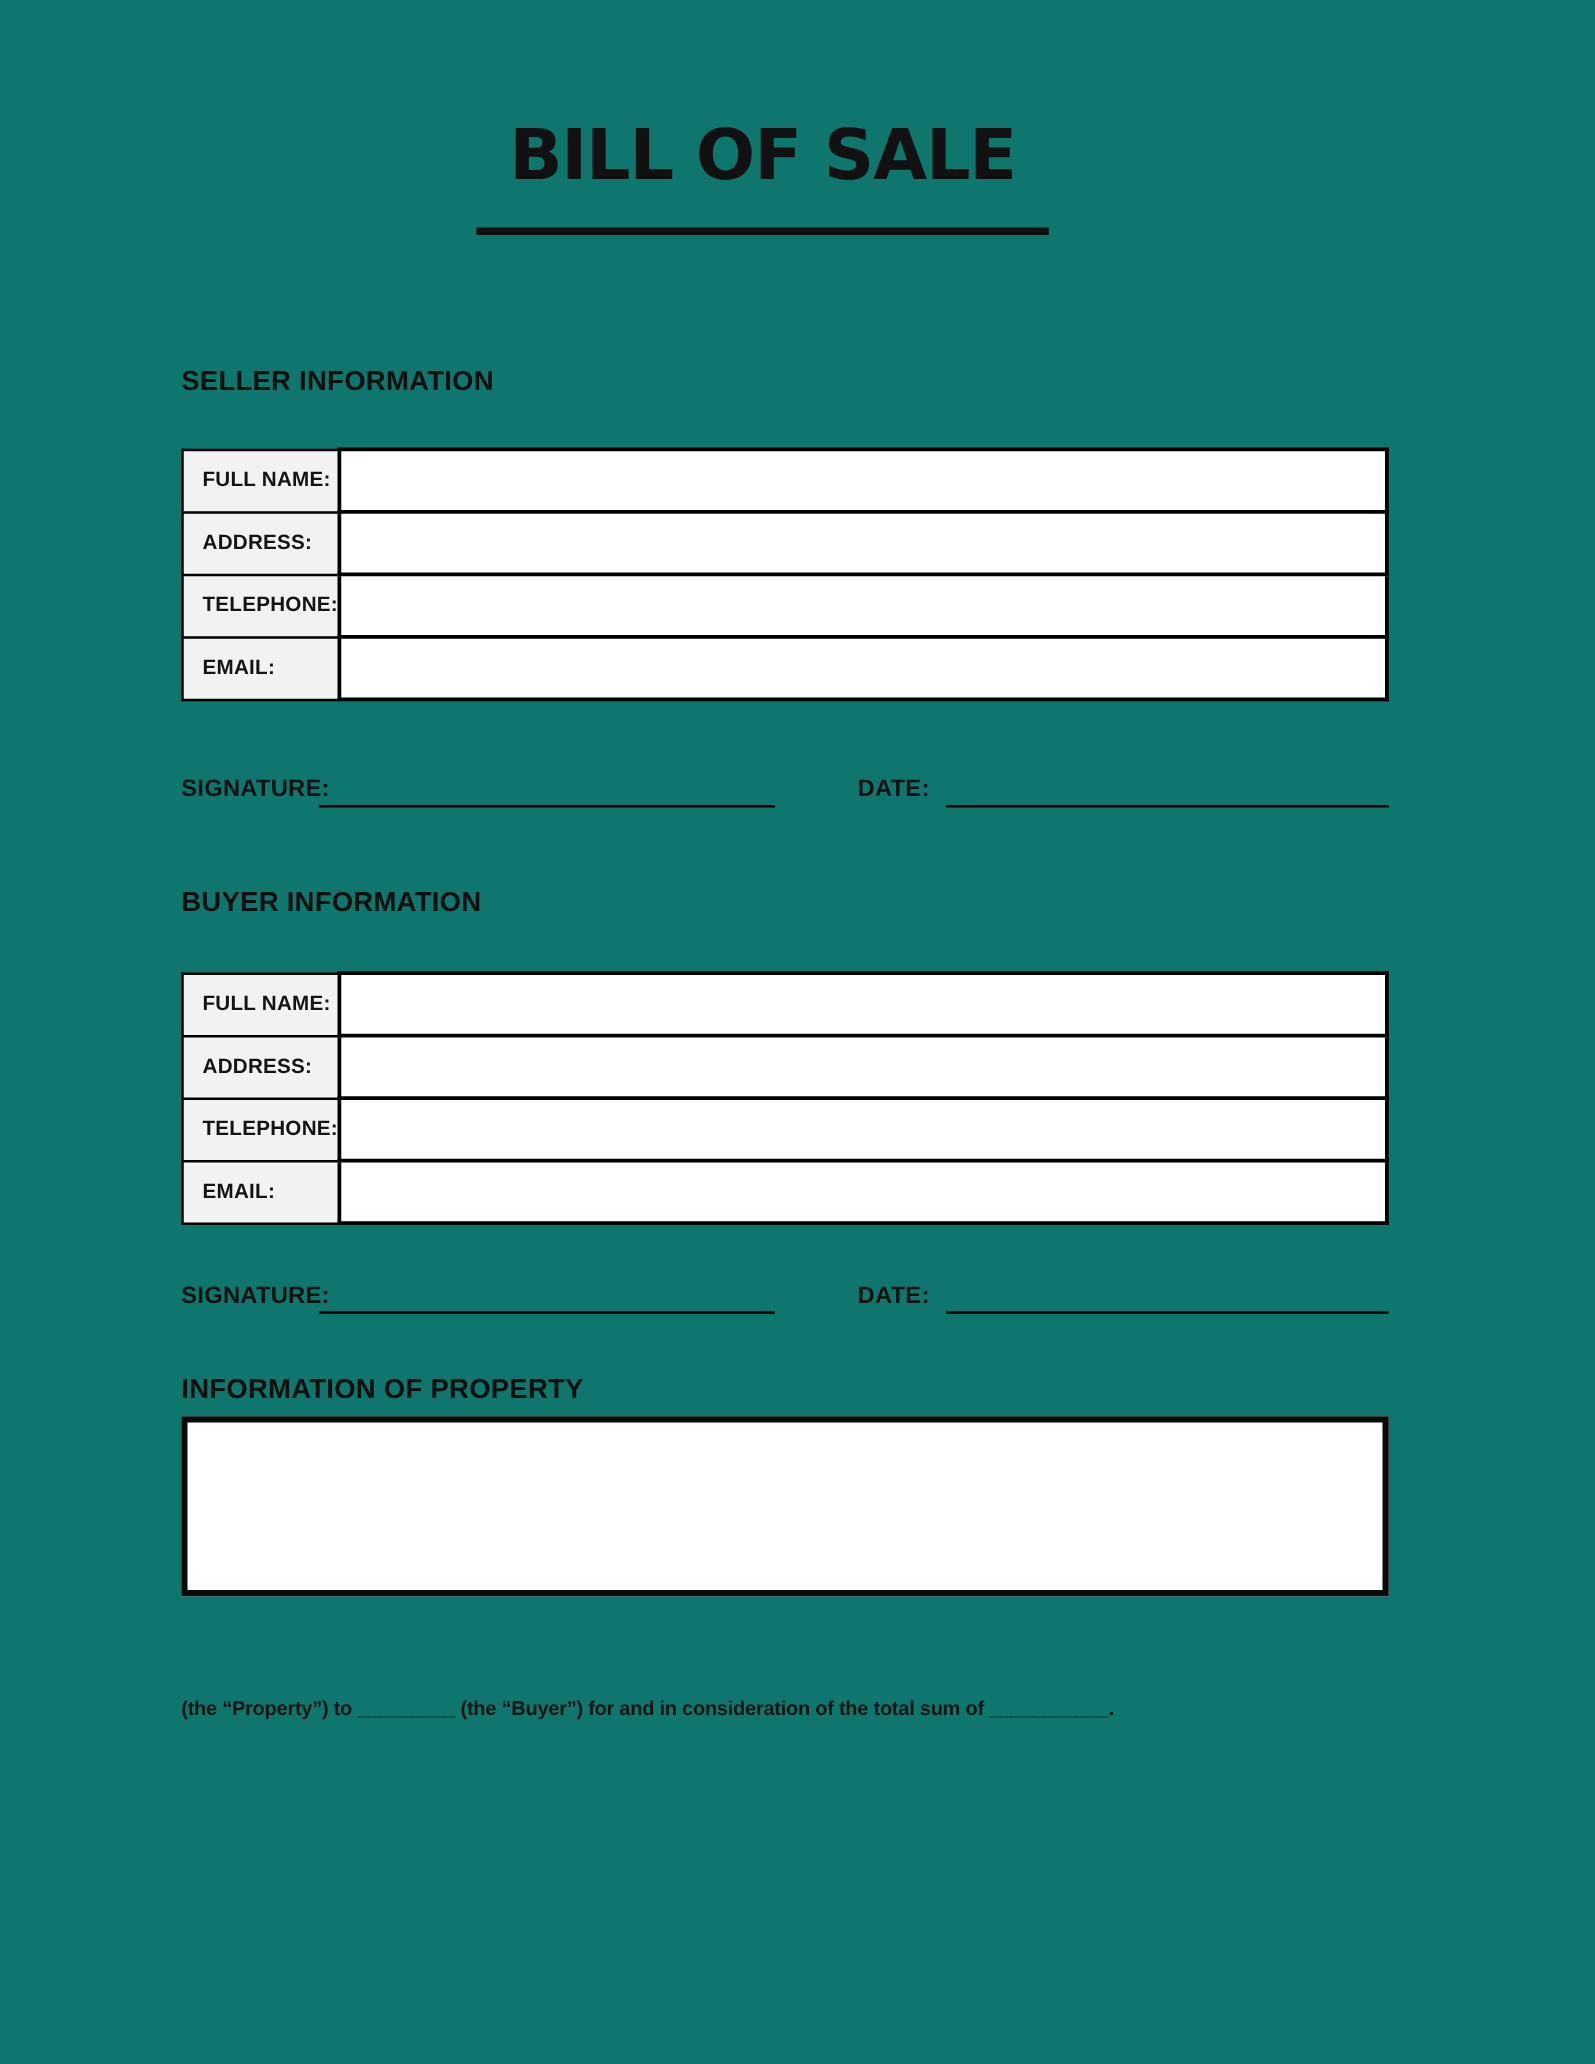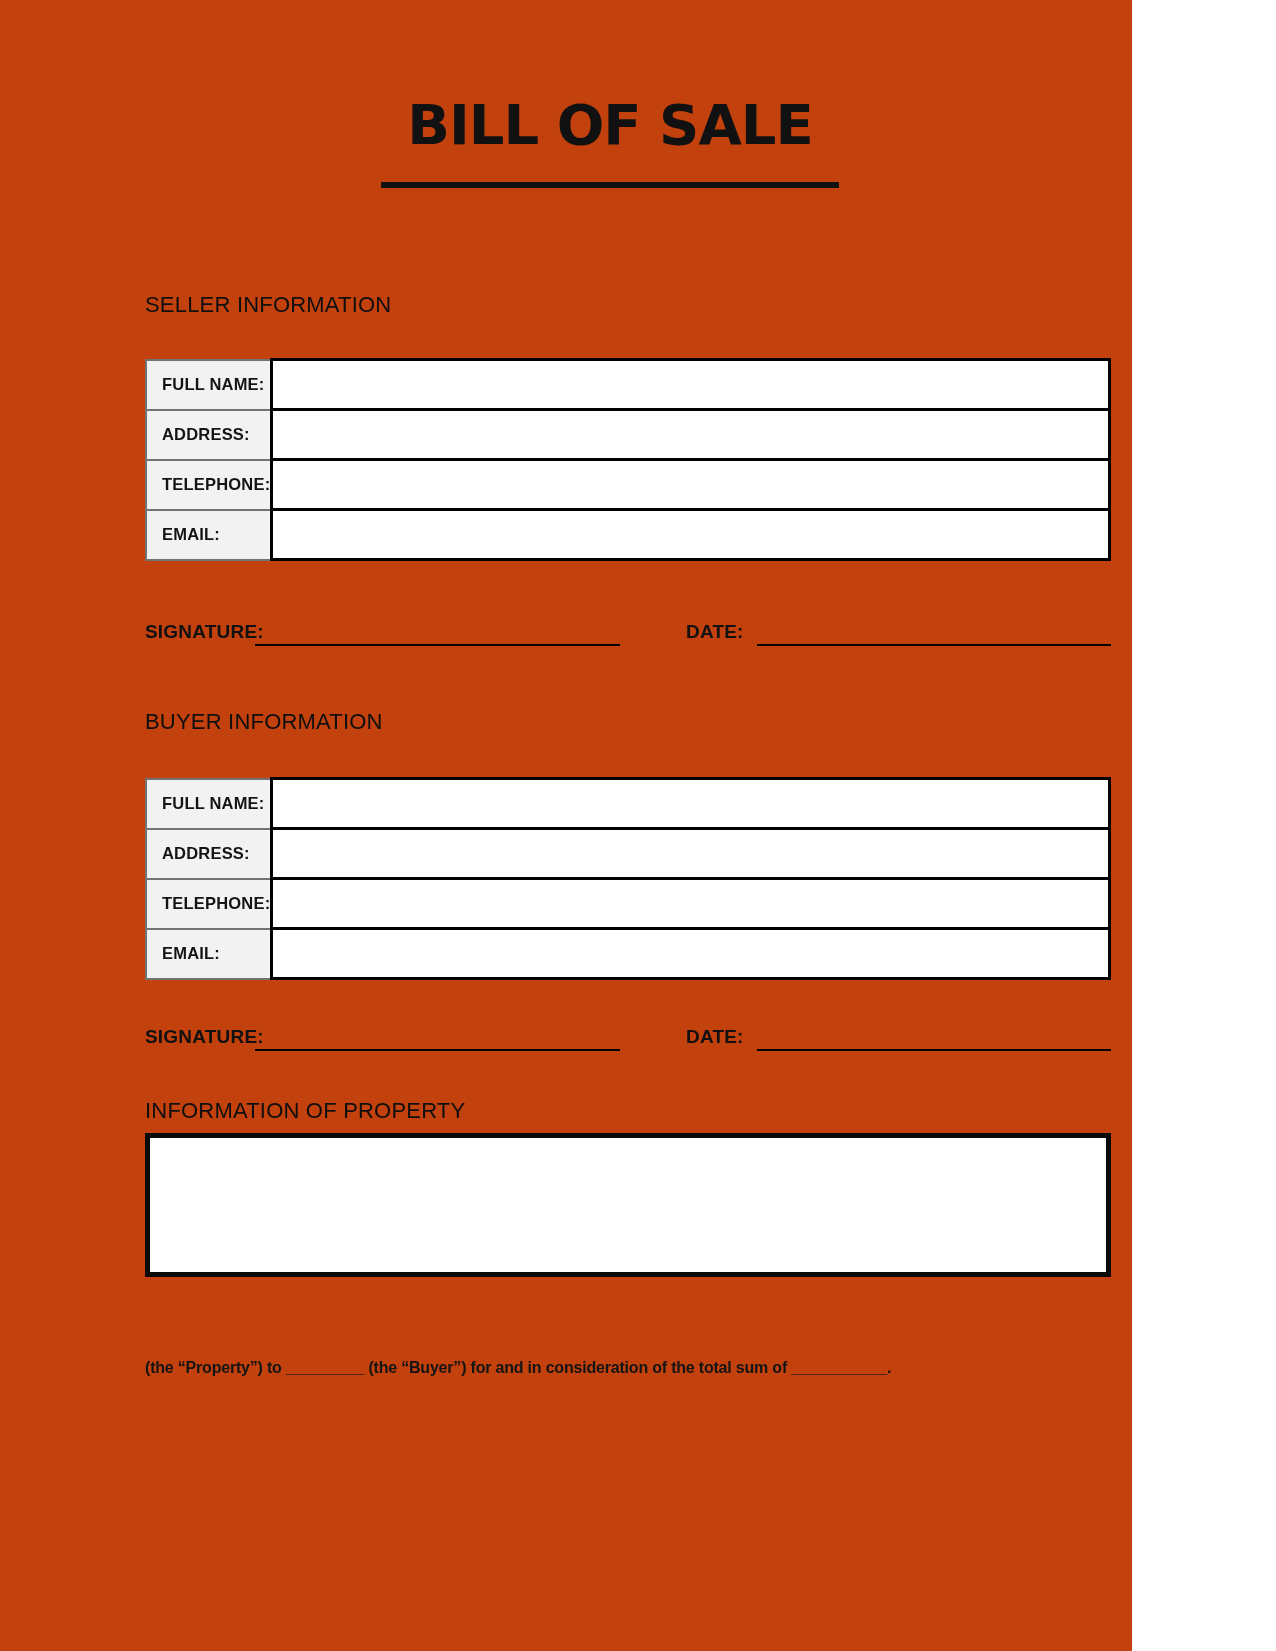--- a/index.html
+++ b/index.html
@@ -1,53 +1,53 @@
 <!DOCTYPE html>
 <html><head>
 <meta charset="utf-8">
 <style>
   html,body { margin:0; padding:0; background:#ffffff; }
   .page {
     position:relative;
-    width:1132px; height:1651px;
-    background:#c2410c;
+    width:1276px; height:1651px;
+    background:#0f766e;
     font-family:"Liberation Sans", sans-serif;
     color:#111111;
     overflow:hidden;
   }
 
   
   .title-wrap { position:absolute; top:92px; left:0; width:1220px; text-align:center; }
   .doc-title {
     font-family:"DejaVu Sans", sans-serif;
     font-size:56px; font-weight:bold; letter-spacing:-1px; color:#111;
     margin:0;
   }
   .title-rule {
     position:absolute; top:182px; left:381px;
     width:458px; height:6px; background:#111;
   }
 
   
   .section-heading {
     position:absolute; left:145px;
-    font-size:22px; font-weight:normal; letter-spacing:0.2px; color:#0f0f0f;
+    font-size:22px; font-weight:bold; letter-spacing:0.2px; color:#0f0f0f;
     margin:0;
   }
 
   
   .info-table {
     position:absolute; left:145px; width:966px;
     border-collapse:collapse; table-layout:fixed;
   }
   .info-table td { box-sizing:border-box; height:50px; }
   .label-cell {
     width:125px;
     background:#f2f2f2;
-    border:2px solid #737373;
+    border:2px solid #000000;
     font-size:16.5px; font-weight:bold; color:#141414;
     padding:0 4px 0 15px;
     letter-spacing:0.2px;
   }
   .value-cell {
     background:#ffffff;
     border:3px solid #000000;
     font-size:16px; padding:0 10px;
   }
 

